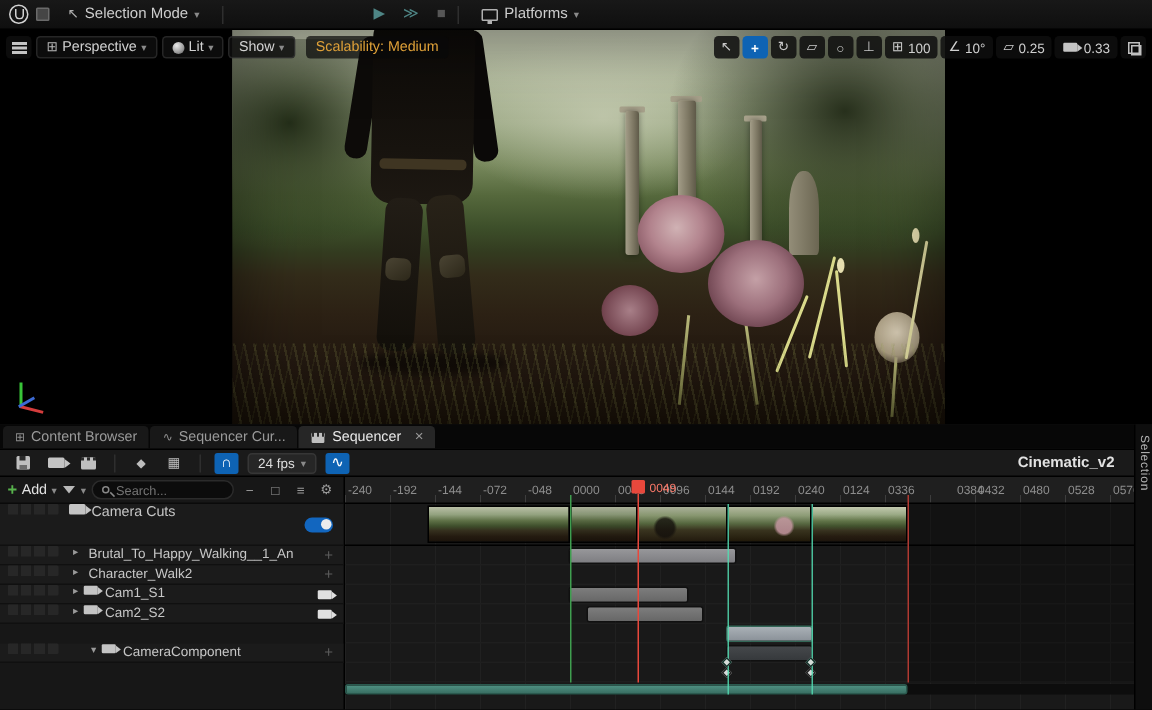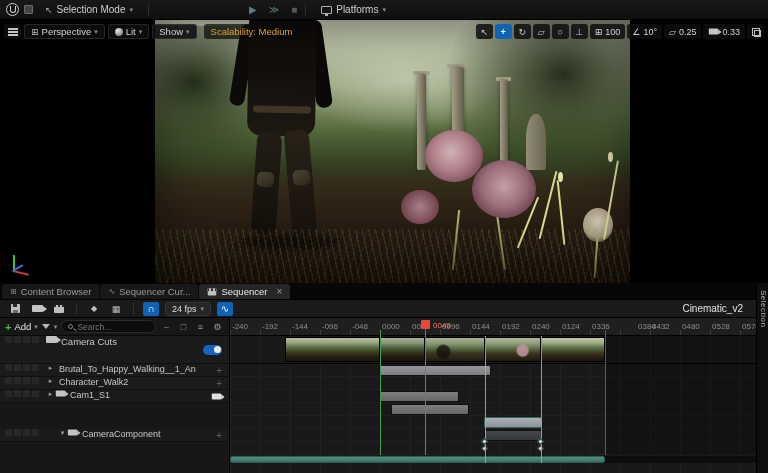--- a/index.html
+++ b/index.html
@@ -78,21 +78,21 @@
   .dtab{display:flex;align-items:center;gap:4px;height:15px;padding:0 8px;background:#181818;color:#9a9a9a;font-size:9.5px;border-radius:3px 3px 0 0;}
   .dtab.active{background:#262626;color:#e8e8e8;}
   .ticon{font-size:8px;color:#8e8e8e;}
   .close-x{color:#9a9a9a;font-size:10px;margin-left:5px;}
 
   .seqbar{position:absolute;top:16px;left:0;right:12px;height:19px;background:#1a1a1a;
           border-top:1px solid #000;border-bottom:1px solid #000;display:flex;align-items:center;gap:6px;padding:0 7px;}
   .sq-ico{width:16px;height:14px;display:flex;align-items:center;justify-content:center;color:#bdbdbd;font-size:10px;border-radius:2px;flex:none;}
   .sq-ico.blue{background:#0e63b4;color:#fff;}
   .fps-btn{display:flex;align-items:center;gap:4px;background:#262626;border:1px solid #363636;border-radius:3px;padding:1px 6px;height:14px;font-size:9px;color:#ddd;}
-  .seq-name{margin-left:auto;font-size:10px;color:#e2e2e2;padding-right:6px;}
+  .seq-name{margin-left:auto;font-size:10px;color:#e2e2e2;padding-right:6px;font-weight:bold;}
   .ico-floppy{width:9px;height:9px;background:#bfbfbf;border-radius:1px;position:relative;flex:none;}
   .ico-floppy::before{content:"";position:absolute;top:0;left:2.5px;width:4px;height:3px;background:#2a2a2a;}
   .ico-floppy::after{content:"";position:absolute;bottom:0;left:2px;width:5px;height:3.5px;background:#6c6c6c;}
   .ico-clapper{width:10px;height:8px;background:#bfbfbf;border-radius:1px;position:relative;flex:none;}
   .ico-clapper::before{content:"";position:absolute;top:0;left:0;width:10px;height:2.5px;
        background:repeating-linear-gradient(90deg,#2a2a2a 0 2px,#bfbfbf 2px 4px);}
   .ico-clapper.sm{transform:scale(.85);}
   .ico-camera{width:11px;height:7px;background:#c4c4c4;border-radius:1px;position:relative;flex:none;}
   .ico-camera::after{content:"";position:absolute;right:-4px;top:.5px;border-left:4px solid #c4c4c4;
        border-top:3px solid transparent;border-bottom:3px solid transparent;}
@@ -403,41 +403,50 @@
       <div class="trow" style="top:72px;height:13px;">
         <span class="ghosts"></span>
         <span class="exp">▸</span>
         <span class="ico-camera sm"></span>
         <span class="tlabel">Cam1_S1</span>
         <span class="trow-right">
             <span class="ico-camera sm lt"></span>
           </span>
       </div>
 
+      <div class="trow" style="top:85px;height:13px;">
+        <span class="ghosts"></span>
+        <span class="exp">▸</span>
+        <span class="ico-camera sm"></span>
+        <span class="tlabel">Cam2_S2</span>
+        <span class="trow-right">
+            <span class="ico-camera sm lt"></span>
+          </span>
+      </div>
 
 
       <div class="trow" style="top:111px;height:13px;">
         <span class="ghosts"></span>
         <span class="sp12"></span>
         <span class="exp">▾</span>
         <span class="ico-camera sm"></span>
         <span class="tlabel">CameraComponent</span>
         <span class="trow-right">
             <span class="plusdim">+</span>
           </span>
       </div>
 
     </div>
 
     <div class="timeline">
       <div class="ruler">
         <span class="rl" style="left:2px">-240</span>
         <span class="rl" style="left:32px">-192</span>
         <span class="rl" style="left:62px">-144</span>
-        <span class="rl" style="left:92px">-096</span>
+        <span class="rl" style="left:92px">-072</span>
         <span class="rl" style="left:122px">-048</span>
         <span class="rl" style="left:152px">0000</span>
         <span class="rl" style="left:182px">0048</span>
         <span class="rl" style="left:212px">0096</span>
         <span class="rl" style="left:242px">0144</span>
         <span class="rl" style="left:272px">0192</span>
         <span class="rl" style="left:302px">0240</span>
         <span class="rl" style="left:332px">0124</span>
         <span class="rl" style="left:362px">0336</span>
         <span class="rl" style="left:408px">0384</span>

